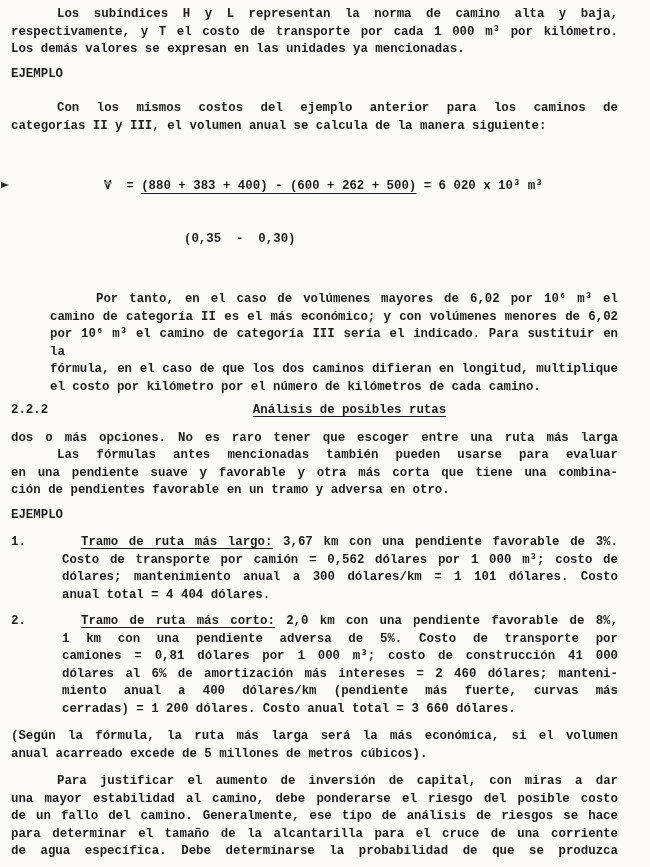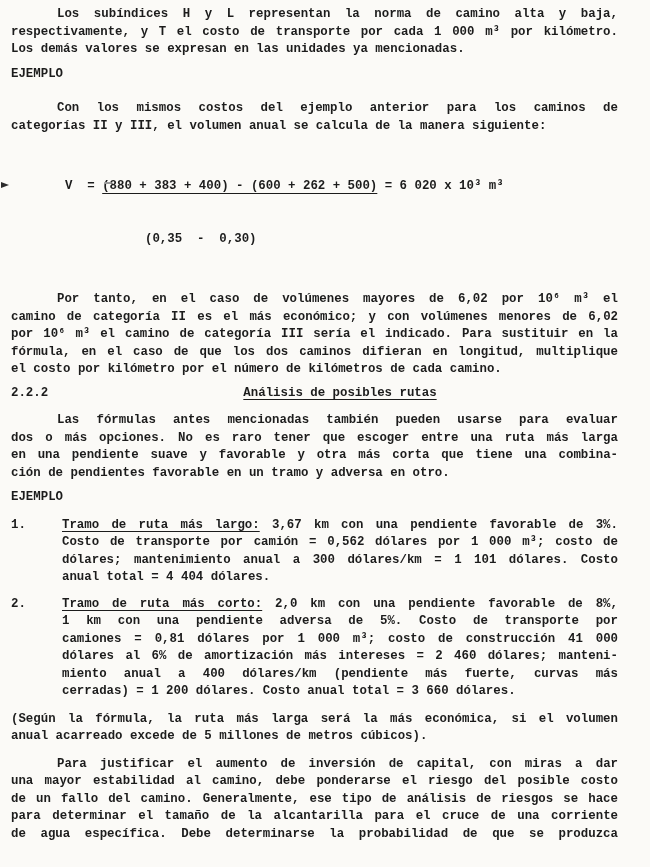--- a/index.html
+++ b/index.html
@@ -28,38 +28,39 @@
   }
   .line.last {
     text-align: left;
     text-align-last: left;
   }
   .ind { padding-left: 46px; font-family: Liberation Mono, monospace; }
   .ul {
     text-decoration: underline;
     text-underline-offset: 2.5px;
     text-decoration-thickness: 1.3px;
+    margin-left: 19px;
   }
   .formula { white-space: pre; }
   .f1-top { margin-left: 54px; }
   .f1-den { margin-left: 134px; }
   .f2 { margin-left: 48px; }
   .frac-num {
     text-decoration: underline;
     text-underline-offset: 3.5px;
     text-decoration-thickness: 1.4px;
   }
   .item { position: relative; padding-left: 51px; }
   .item-num { position: absolute; left: 0; top: 0; }
   .section-heading { position: relative; padding-left: 51px; text-align: center; }
   .section-num { position: absolute; left: 0; top: 0; }
   .mt5  { margin-top: 5px; }
   .mt6  { margin-top: 6px; }
   .mt7  { margin-top: 7px; }
-  .mt8  { margin-top: 8px; }
+  .mt8  { margin-top: 8px; margin-left: 39px; }
   .mt9  { margin-top: 9px; }
   .mt10 { margin-top: 10px; }
   .mt17 { margin-top: 17px; }
   .margin-arrow {
     position: absolute;
     left: 1px;
     top: 182px;
     width: 0; height: 0;
     border-left: 8px solid #2b2b2b;
     border-top: 3.5px solid transparent;
@@ -108,22 +109,22 @@
     <div class="line">fórmula, en el caso de que los dos caminos difieran en longitud, multiplique</div>
     <div class="line last">el costo por kilómetro por el número de kilómetros de cada camino.</div>
   </div>
 
   <div class="section-heading mt6">
     <span class="section-num">2.2.2</span>
     <span class="ul">Análisis de posibles rutas</span>
   </div>
 
   <div class="para mt10">
+    <div class="line">dos o más opciones. No es raro tener que escoger entre una ruta más larga</div>
     <div class="line ind">Las fórmulas antes mencionadas también pueden usarse para evaluar</div>
-    <div class="line">dos o más opciones. No es raro tener que escoger entre una ruta más larga</div>
     <div class="line">en una pendiente suave y favorable y otra más corta que tiene una combina-</div>
     <div class="line last">ción de pendientes favorable en un tramo y adversa en otro.</div>
   </div>
 
   <div class="line last mt7">EJEMPLO</div>
 
   <div class="item mt10">
     <span class="item-num">1.</span>
     <div class="line"><span class="ul">Tramo de ruta más largo:</span><span> 3,67 km con una pendiente favorable de 3%.</span></div>
     <div class="line">Costo de transporte por camión = 0,562 dólares por 1 000 m³; costo de</div>

